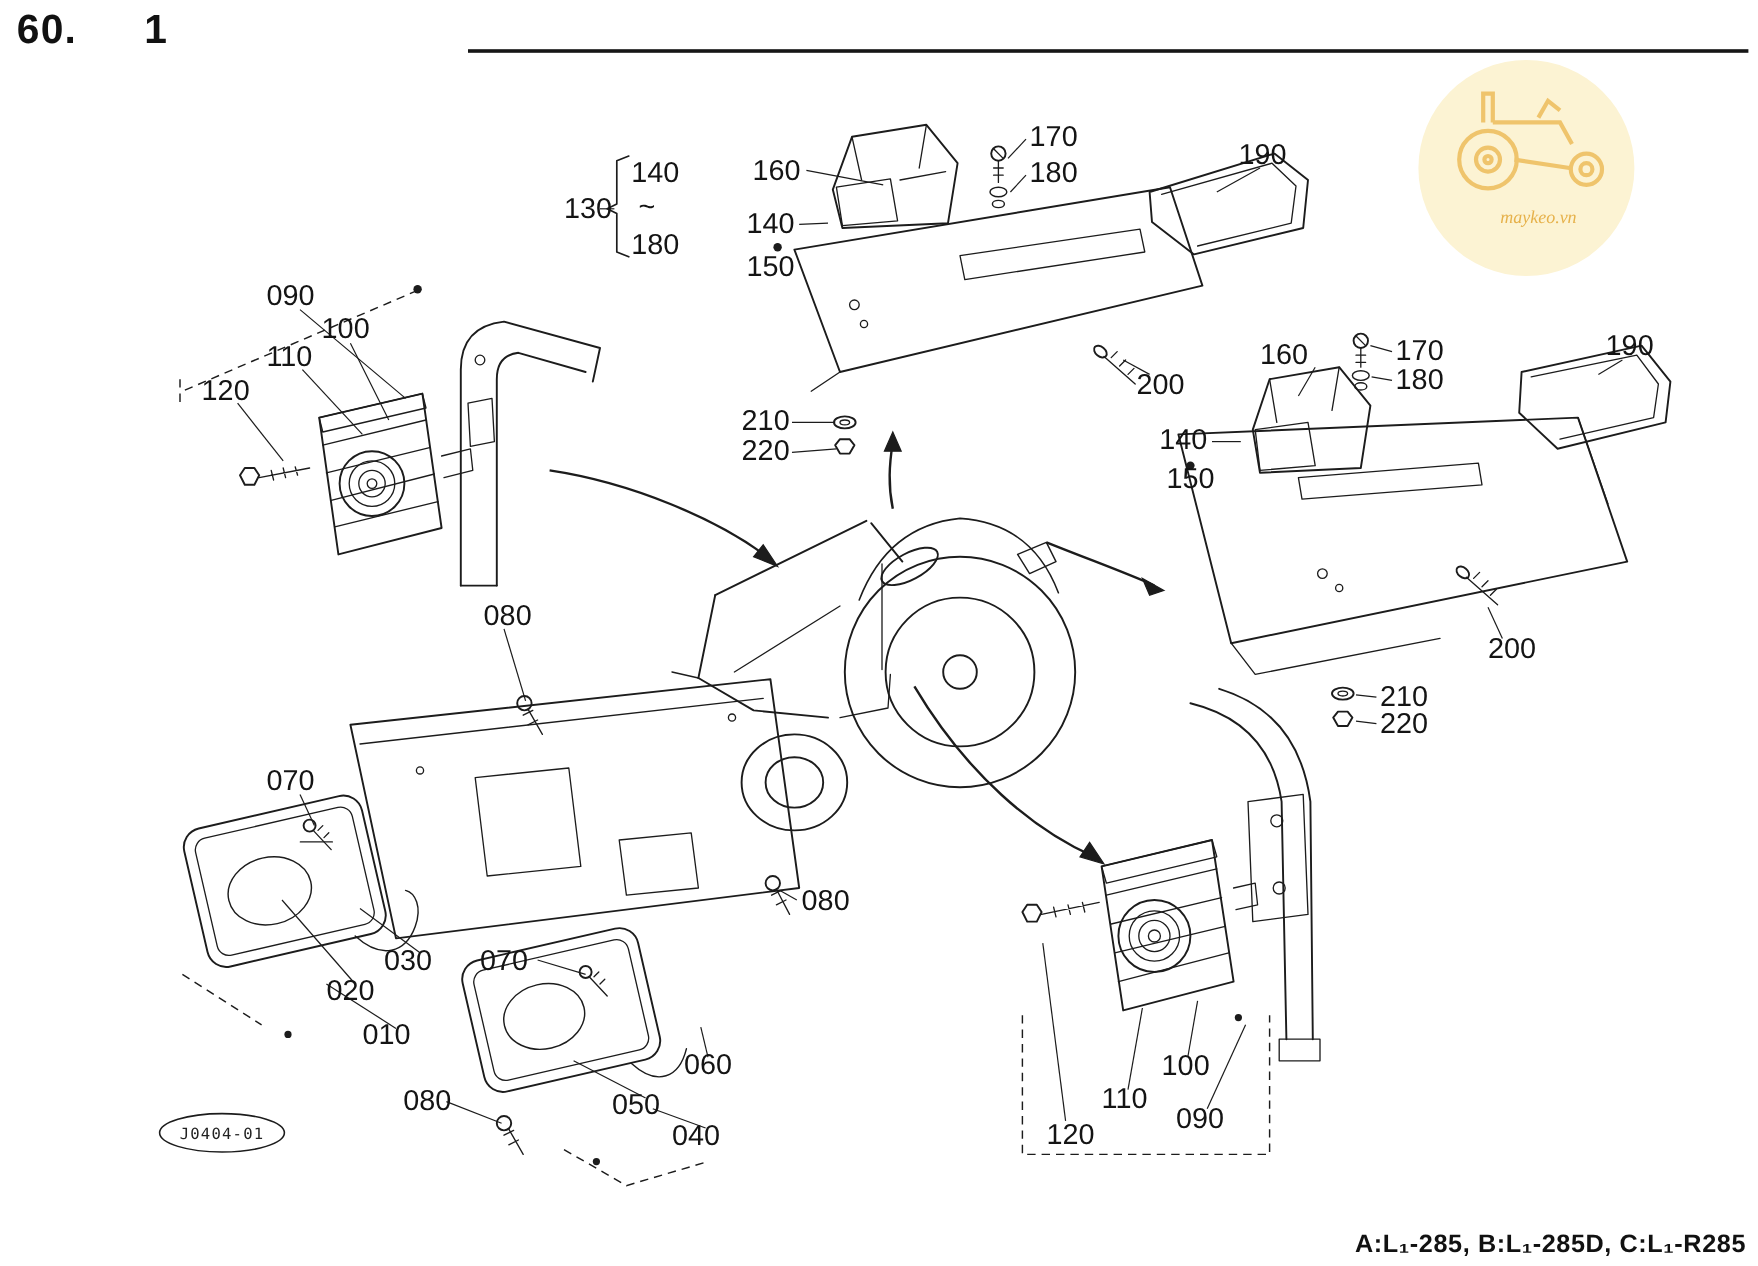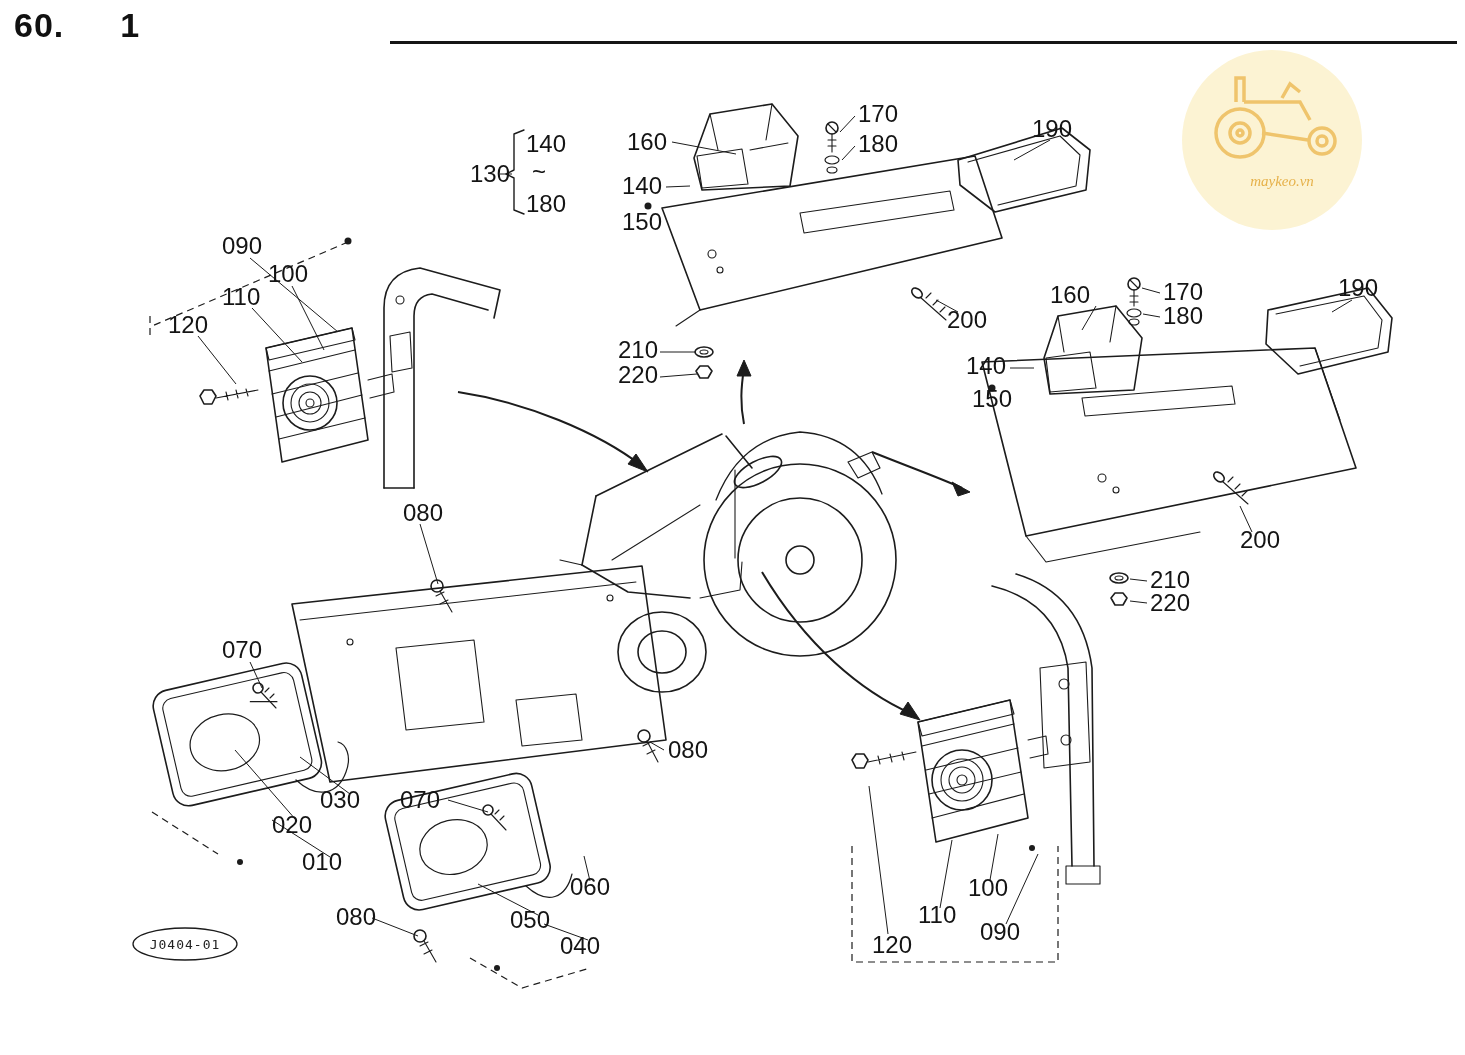--- a/index.html
+++ b/index.html
@@ -361,13 +361,14 @@
       <text class="callout" x="560" y="954">040</text>
       <text class="callout" x="336" y="925">080</text>
       <text class="callout" x="872" y="953">120</text>
       <text class="callout" x="918" y="923">110</text>
       <text class="callout" x="968" y="896">100</text>
       <text class="callout" x="980" y="940">090</text>
       <text class="stamp-text" x="185" y="949" text-anchor="middle">J0404-01</text>
     </g>
   </svg>
 
+  <div class="footer">A:L₁-285, B:L₁-285D, C:L₁-R285</div>
 </div>
 
 </body></html>

